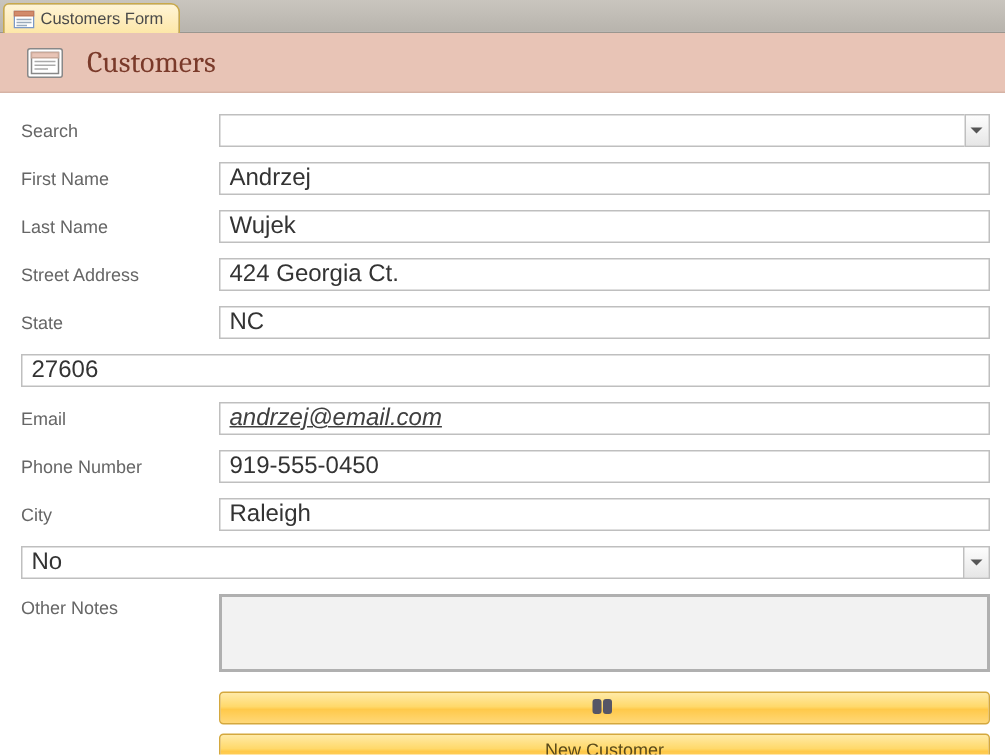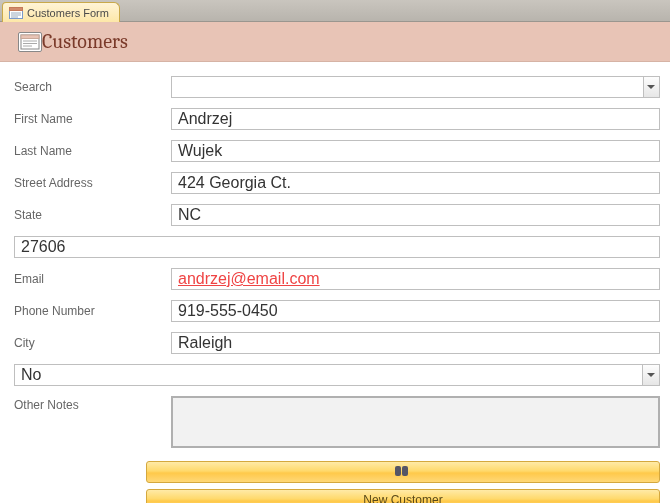--- a/index.html
+++ b/index.html
@@ -41,20 +41,21 @@
     width: 14px;
     height: 12px;
     display: inline-block;
   }
   .form-header {
     background: #e8c4b6;
     height: 40px;
     display: flex;
     align-items: center;
     padding-left: 18px;
+    gap: 16px;
     border-bottom: 1px solid #d6b3a5;
   }
   .header-icon {
     width: 24px;
     height: 20px;
     background: #fff;
     border: 1px solid #888;
     border-radius: 2px;
     display: flex;
     align-items: center;
@@ -66,21 +67,20 @@
     font-size: 20px;
     color: #7a3a2a;
   }
   .form-body {
     padding: 14px 10px 10px 14px;
   }
   .row {
     display: flex;
     align-items: center;
     margin-bottom: 10px;
-    gap: 25px;
   }
   .label {
     width: 132px;
     flex-shrink: 0;
     color: #666;
     font-size: 12px;
   }
   .field {
     flex: 1;
   }
@@ -112,22 +112,23 @@
     justify-content: center;
     cursor: pointer;
   }
   .caret {
     width: 0; height: 0;
     border-left: 4px solid transparent;
     border-right: 4px solid transparent;
     border-top: 4px solid #555;
   }
   .email-link {
-    color: #ef4444;
+    color: #404040;
     text-decoration: underline;
+    font-style: italic;
   }
   .notes {
     width: 100%;
     height: 52px;
     border: 2px solid #b0b0b0;
     background: #f2f2f2;
     resize: none;
     padding: 4px 6px;
     font-family: inherit;
     font-size: 12px;

